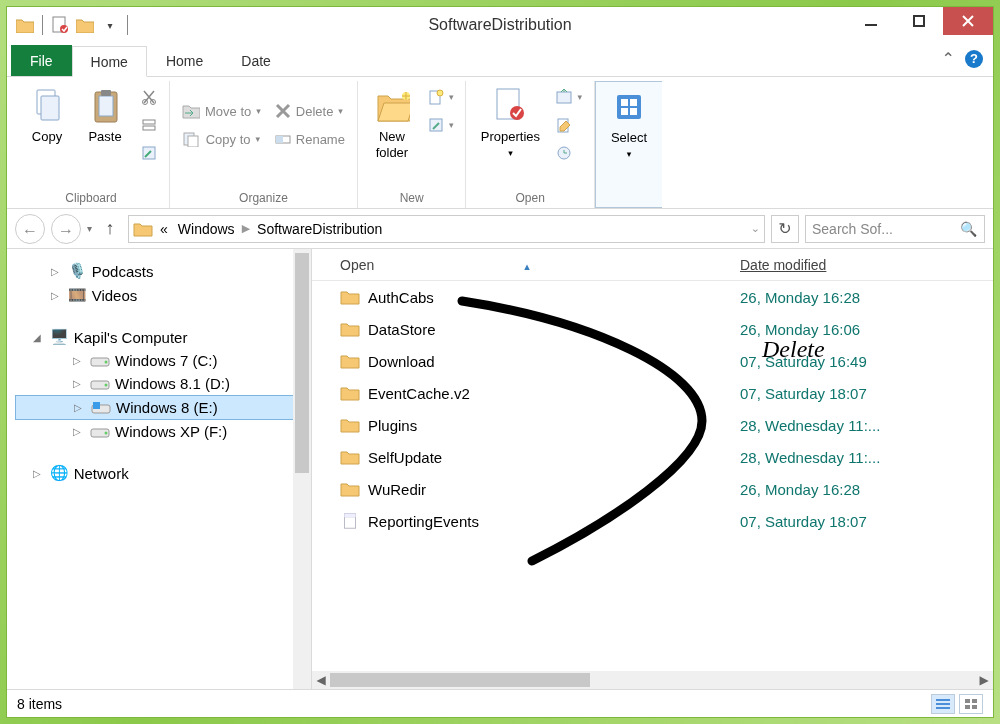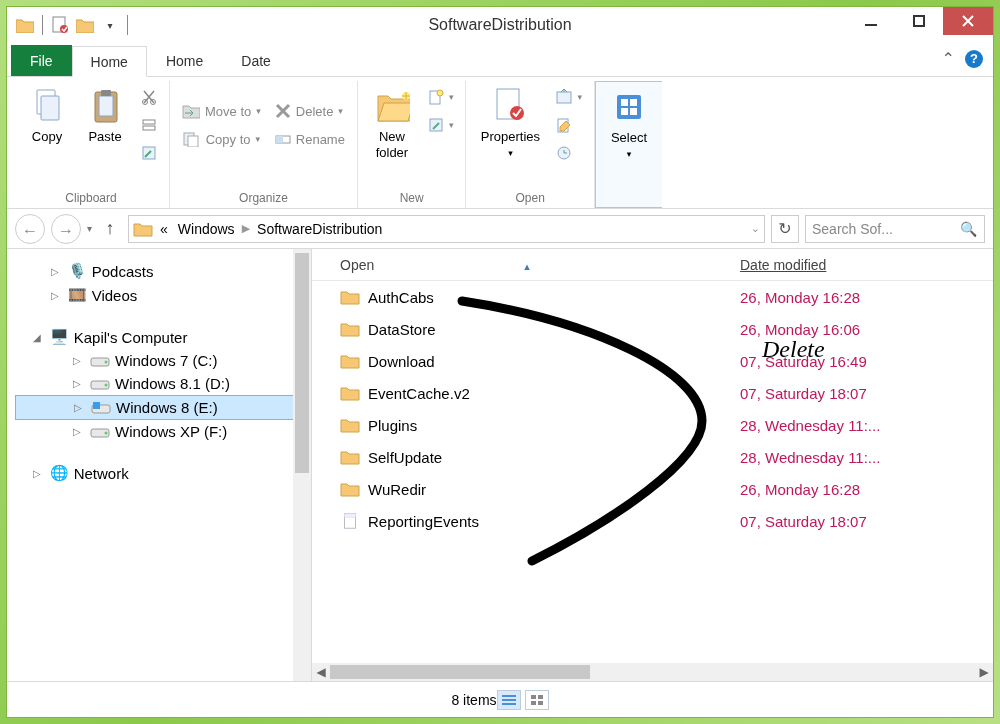--- a/index.html
+++ b/index.html
@@ -44,26 +44,26 @@
   .exp { width:12px; color:#777; font-size:10px; }
   .tree-scroll { position:absolute; right:0; top:0; bottom:0; width:18px; background:#f0f0f0; }
   .tree-thumb { position:absolute; right:2px; top:4px; width:14px; height:220px; background:#c8c8c8; }
   .list { flex:1; display:flex; flex-direction:column; position:relative; }
   .list-header { height:32px; display:flex; align-items:center; border-bottom:1px solid #e8e8e8; font-size:14px; color:#444; }
   .col-name { width:420px; padding-left:28px; }
   .col-date { flex:1; padding-left:8px;text-decoration:underline; }
   .list-body { flex:1; overflow:hidden; position:relative; }
   .file-row { height:32px; display:flex; align-items:center; font-size:15px; }
   .file-row .fn { width:420px; padding-left:28px; display:flex; align-items:center; gap:8px; }
-  .file-row .fd { flex:1; padding-left:8px; color:#be185d; }
+  .file-row .fd { flex:1; padding-left:8px; color:#0f766e; }
   .hscroll { height:18px; background:#f0f0f0; display:flex; align-items:center; }
   .hscroll-arrow { width:18px; text-align:center; color:#666; font-size:12px; }
   .hscroll-track { flex:1; height:18px; position:relative; }
   .hscroll-thumb { position:absolute; left:0; top:2px; height:14px; width:260px; background:#c8c8c8; }
-  .status { height:36px; border-top:1px solid #dadada; display:flex; align-items:center; padding:0 10px; font-size:14px; justify-content:center; }
+  .status { height:28px; border-top:1px solid #dadada; display:flex; align-items:center; padding:0 10px; font-size:14px; justify-content:space-between; }
   .status-right { display:flex; gap:4px; }
   .view-btn { width:24px; height:20px; border:1px solid #bcd; display:flex; align-items:center; justify-content:center; }
   .view-btn.active { background:#d7e9fb; }
   .folder-icon { width:20px; height:16px; }
   .annotation { position:absolute; pointer-events:none; font-family: "Segoe Script", cursive; font-size:24px; font-style:italic; }
   svg { display:block; }
   .sort-arrow { color:#3a7fbf; font-size:11px; padding-left:150px; }
 </style>
 </head>
 <body>

